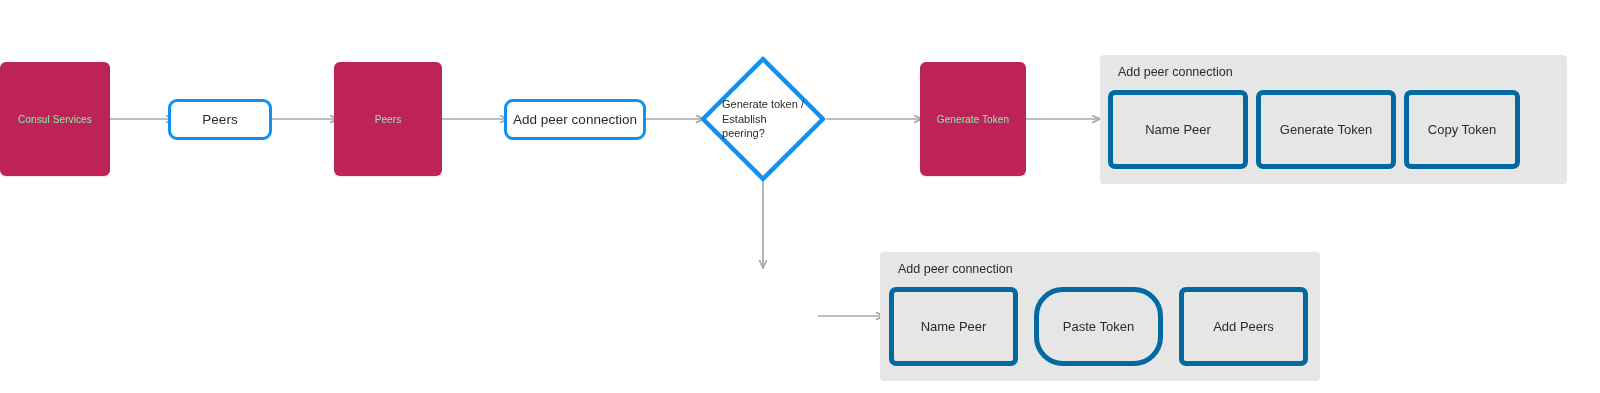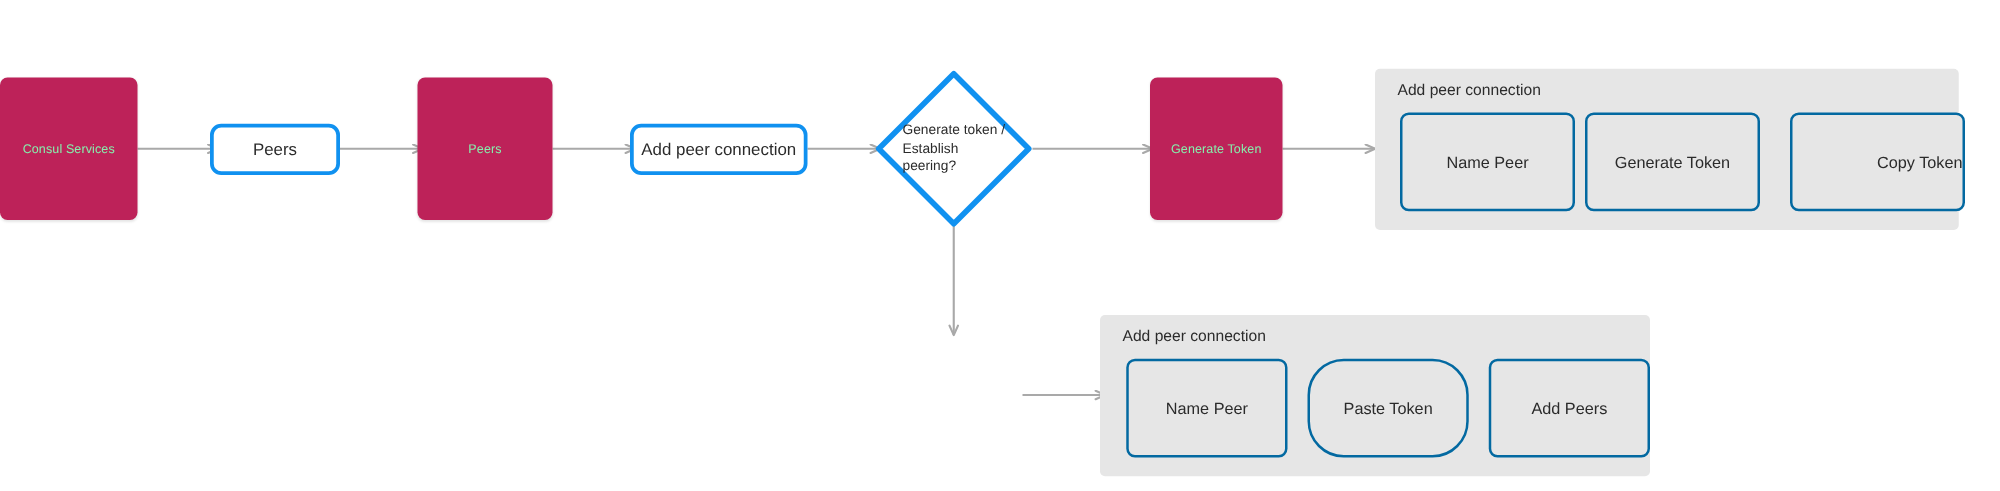--- a/index.html
+++ b/index.html
@@ -54,29 +54,28 @@
     position: absolute;
     left: 18px;
     top: 10px;
     font-size: 12.5px;
     color: #2b2b2b;
   }
   .panel-step {
     position: absolute;
     box-sizing: border-box;
     background: #e6e6e6;
-    border: 2px solid #0369a1;
+    border: 5px solid #0369a1;
     border-radius: 7px;
     display: flex;
     align-items: center;
     justify-content: center;
     font-size: 13px;
     color: #2b2b2b;
     text-align: center;
-    margin-left: 12px;
   }
   
   .diamond-wrap {
     position: absolute;
   }
   .diamond-wrap svg {
     position: absolute;
     left: 0;
     top: 0;
     overflow: visible;
@@ -168,21 +167,21 @@
     <div class="panel-title">Add peer connection</div>
 
     <div class="panel-step" style="left:8px; top:35px; width:140px; height:79px;">
       <span>Name Peer</span>
     </div>
 
     <div class="panel-step" style="left:156px; top:35px; width:140px; height:79px;">
       <span>Generate Token</span>
     </div>
 
-    <div class="panel-step" style="left:320px; top:35px; width:140px; height:79px;justify-content:flex-end;">
+    <div class="panel-step" style="left:304px; top:35px; width:116px; height:79px;">
       <span>Copy Token</span>
     </div>
   </div>
 
 
   <div class="panel" style="left:880px; top:252px; width:440px; height:129px;">
     <div class="panel-title">Add peer connection</div>
 
     <div class="panel-step" style="left:9px; top:35px; width:129px; height:79px;">
       <span>Name Peer</span>

